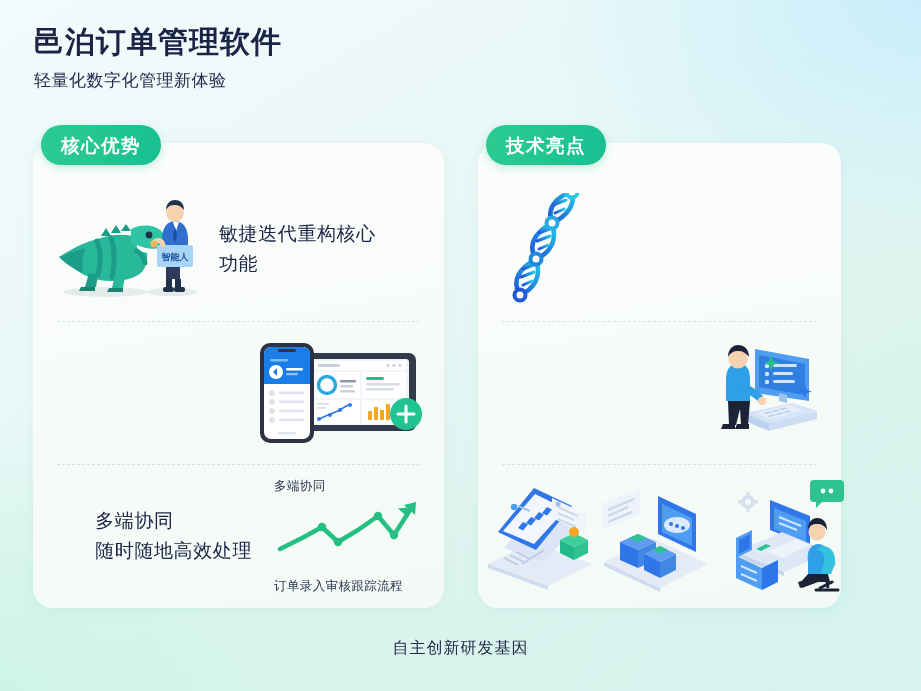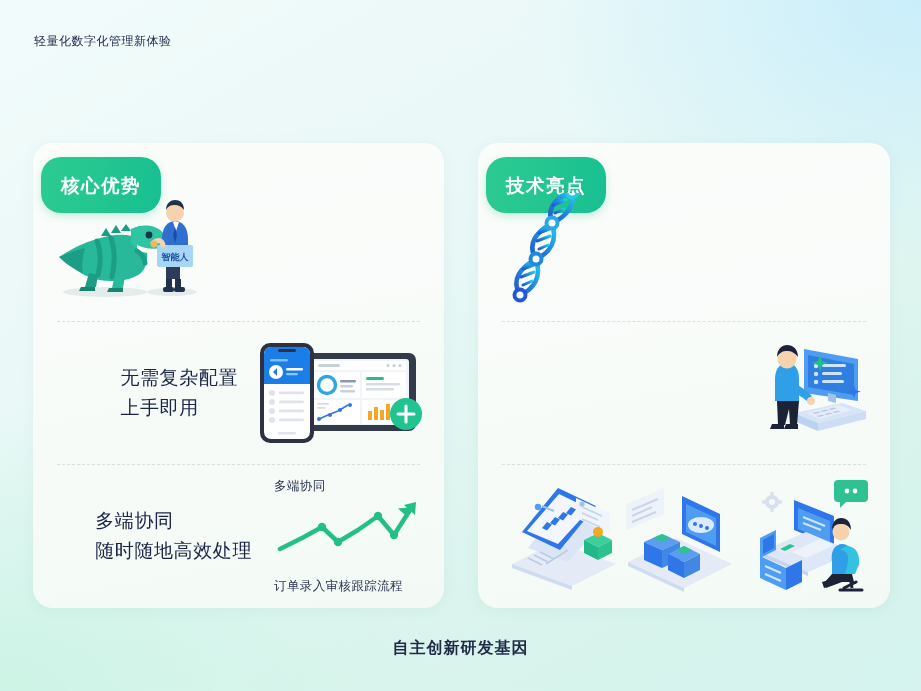--- a/index.html
+++ b/index.html
@@ -34,54 +34,53 @@
   }
   .title {
     font-size: 30px;
     font-weight: bold;
     color: #1b2446;
     letter-spacing: 1px;
     line-height: 40px;
     margin: 0;
   }
   .subtitle {
-    font-size: 12px;
+    font-size: 17px;
     color: #232c4e;
     line-height: 26px;
     margin: 6px 0 0 0;
     letter-spacing: 0.5px;
   }
 
   
   .card {
     position: absolute;
     background: linear-gradient(170deg, #fbfdfb 0%, #f7fbf8 55%, #f3faf5 100%);
     border-radius: 20px;
     box-shadow: 0 2px 14px rgba(80,140,130,0.07);
   }
   #card-left  { left: 33px;  top: 143px; width: 411px; height: 465px; }
-  #card-right { left: 478px; top: 143px; width: 412px; height: 465px; }
+  #card-right { left: 478px; top: 143px; width: 363px; height: 465px; }
 
   .badge {
     position: absolute;
     top: -18px;
     left: 8px;
     height: 40px;
-    padding: 8px 20px;
+    padding: 0 20px;
     display: flex;
     align-items: center;
     border-radius: 20px;
     background: linear-gradient(100deg, #2dcb92 0%, #21c490 60%, #17bf92 100%);
     color: #ffffff;
     font-size: 18.5px;
     font-weight: bold;
     letter-spacing: 1.5px;
     box-shadow: 0 3px 9px rgba(33,196,144,0.25);
     white-space: nowrap;
-    margin-top: 32px;
   }
 
   .rows {
     position: absolute;
     left: 0; right: 0;
     top: 34px; bottom: 0;
     display: flex;
     flex-direction: column;
   }
   .row {
@@ -135,29 +134,29 @@
   .chart-cap.bottom { margin-top: 18px; }
 
   .footer {
     position: absolute;
     left: 0; right: 0;
     top: 638px;
     text-align: center;
     font-size: 16px;
     color: #1f2a48;
     letter-spacing: 1px;
-    font-weight: bold;
   }
 </style>
 </head>
 <body>
 
 <div id="poster">
 
   <div class="header">
+    <h1 class="title">邑泊订单管理软件</h1>
     <p class="subtitle">轻量化数字化管理新体验</p>
   </div>
 
   <div class="card" id="card-left">
     <div class="badge">核心优势</div>
 
     <div class="rows">
 
       <div class="row" id="row-l1">
         <div class="art">
@@ -196,20 +195,22 @@
             <rect x="122" y="84" width="6" height="9" fill="#21314a"></rect>
             <rect x="110" y="92" width="11" height="5" rx="2" fill="#21314a"></rect>
             <rect x="121" y="92" width="11" height="5" rx="2" fill="#21314a"></rect>
 
             <rect x="104" y="50" width="36" height="22" rx="2" fill="#a8d4f5"></rect>
             <text x="122" y="65" font-size="9" fill="#1a4fa0" text-anchor="middle" font-family="'Liberation Sans', sans-serif">智能人</text>
             <path d="M100 48 c5 -4 9 -3 10 2" stroke="#f6d3ae" stroke-width="5" fill="none" stroke-linecap="round"></path>
             <circle cx="101" cy="49" r="3.4" fill="#f0b75f"></circle>
           </svg>
         </div>
+        <div class="row-text">敏捷迭代重构核心
+功能</div>
       </div>
 
       <div class="row reverse" id="row-l2">
         <div class="art">
           <svg width="172" height="108" viewBox="0 0 172 108" aria-hidden="true">
 
             <rect x="52" y="14" width="112" height="78" rx="7" fill="#333a4a"></rect>
             <rect x="59" y="20" width="98" height="66" rx="3" fill="#f1f4f8"></rect>
             <rect x="62" y="22" width="92" height="9" fill="#ffffff"></rect>
             <rect x="66" y="25" width="22" height="3" rx="1.5" fill="#c8d0dc"></rect>
@@ -267,22 +268,20 @@
                 <rect x="27" y="70.6" width="25" height="2.6" rx="1.3"></rect>
               <circle cx="20" cy="81" r="3"></circle>
                 <rect x="27" y="79.6" width="25" height="2.6" rx="1.3"></rect>
             </g>
             <rect x="26" y="93" width="18" height="2.4" rx="1.2" fill="#dfe4ec"></rect>
 
             <circle cx="154" cy="75" r="16" fill="#21c490"></circle>
             <path d="M154 67 v16 M146 75 h16" stroke="#ffffff" stroke-width="3" stroke-linecap="round"></path>
           </svg>
         </div>
-        <div class="row-text">无需复杂配置
-上手即用</div>
       </div>
 
       <div class="row reverse" id="row-l3">
         <div class="art chartblock">
           <div class="chart-cap top">多端协同</div>
           <svg width="150" height="62" viewBox="0 0 150 62" aria-hidden="true">
             <polyline points="6,52 30,40 48,30 64,45 84,33 104,19 120,38 138,10" fill="none" stroke="#23bf85" stroke-width="4.5" stroke-linecap="round" stroke-linejoin="round"></polyline>
             <path d="M138 10 l-14 1.5 l10 9Z" fill="#23bf85"></path>
             <path d="M130 8 l12 -3 l-1 13Z" fill="#23bf85"></path>
             <circle cx="48" cy="30" r="4.2" fill="#23bf85"></circle>

